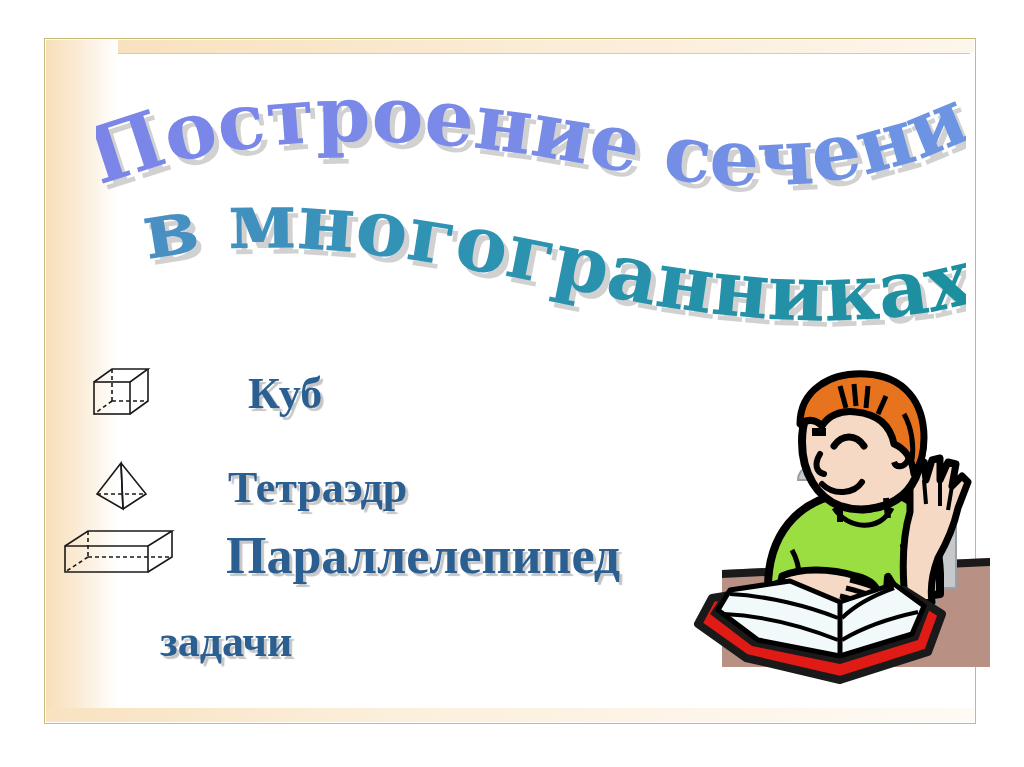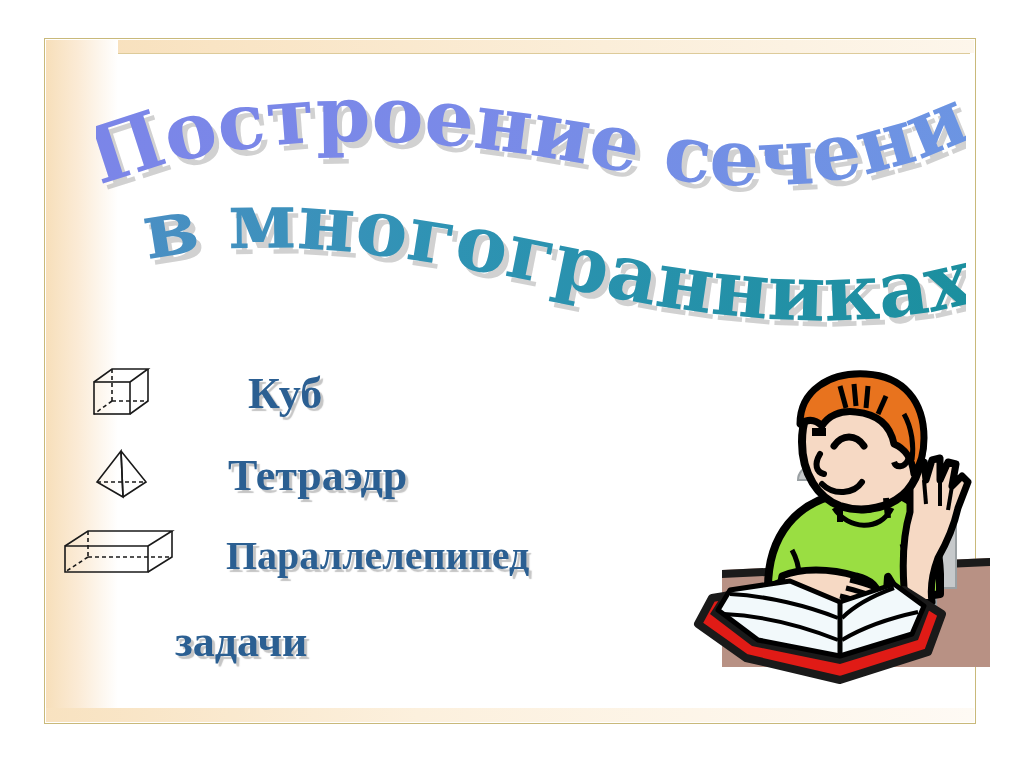--- a/index.html
+++ b/index.html
@@ -98,28 +98,28 @@
   }
   .menu-label {
     font-family: "Liberation Serif", serif;
     font-weight: bold;
     color: #2b5f92;
     text-shadow: 3px 3px 1px rgba(150,150,150,0.55);
     white-space: nowrap;
   }
 
   #row-cube    { left: 28px;  top: 6px;   }
-  #row-tetra   { left: 28px;  top: 88px;  }
+  #row-tetra   { left: 28px;  top: 100px;  }
   #row-paral   { left: 0px;   top: 166px; }
   #row-tasks   { left: 100px; top: 258px; }
 
   #row-cube  .menu-label { font-size: 44px; margin-left: 90px; text-align: center; }
   #row-tetra .menu-label { font-size: 44px; margin-left: 70px; }
-  #row-paral .menu-label { font-size: 40px; margin-left: 48px; }
-  #row-tasks .menu-label { font-size: 44px; margin-left: 15px;  }
+  #row-paral .menu-label { font-size: 52px; margin-left: 48px; }
+  #row-tasks .menu-label { font-size: 44px; margin-left: 0px;  }
 
   
   #boy-illustration {
     position: absolute;
     left: 690px;
     top: 362px;
     width: 300px;
     height: 340px;
   }
 </style>

